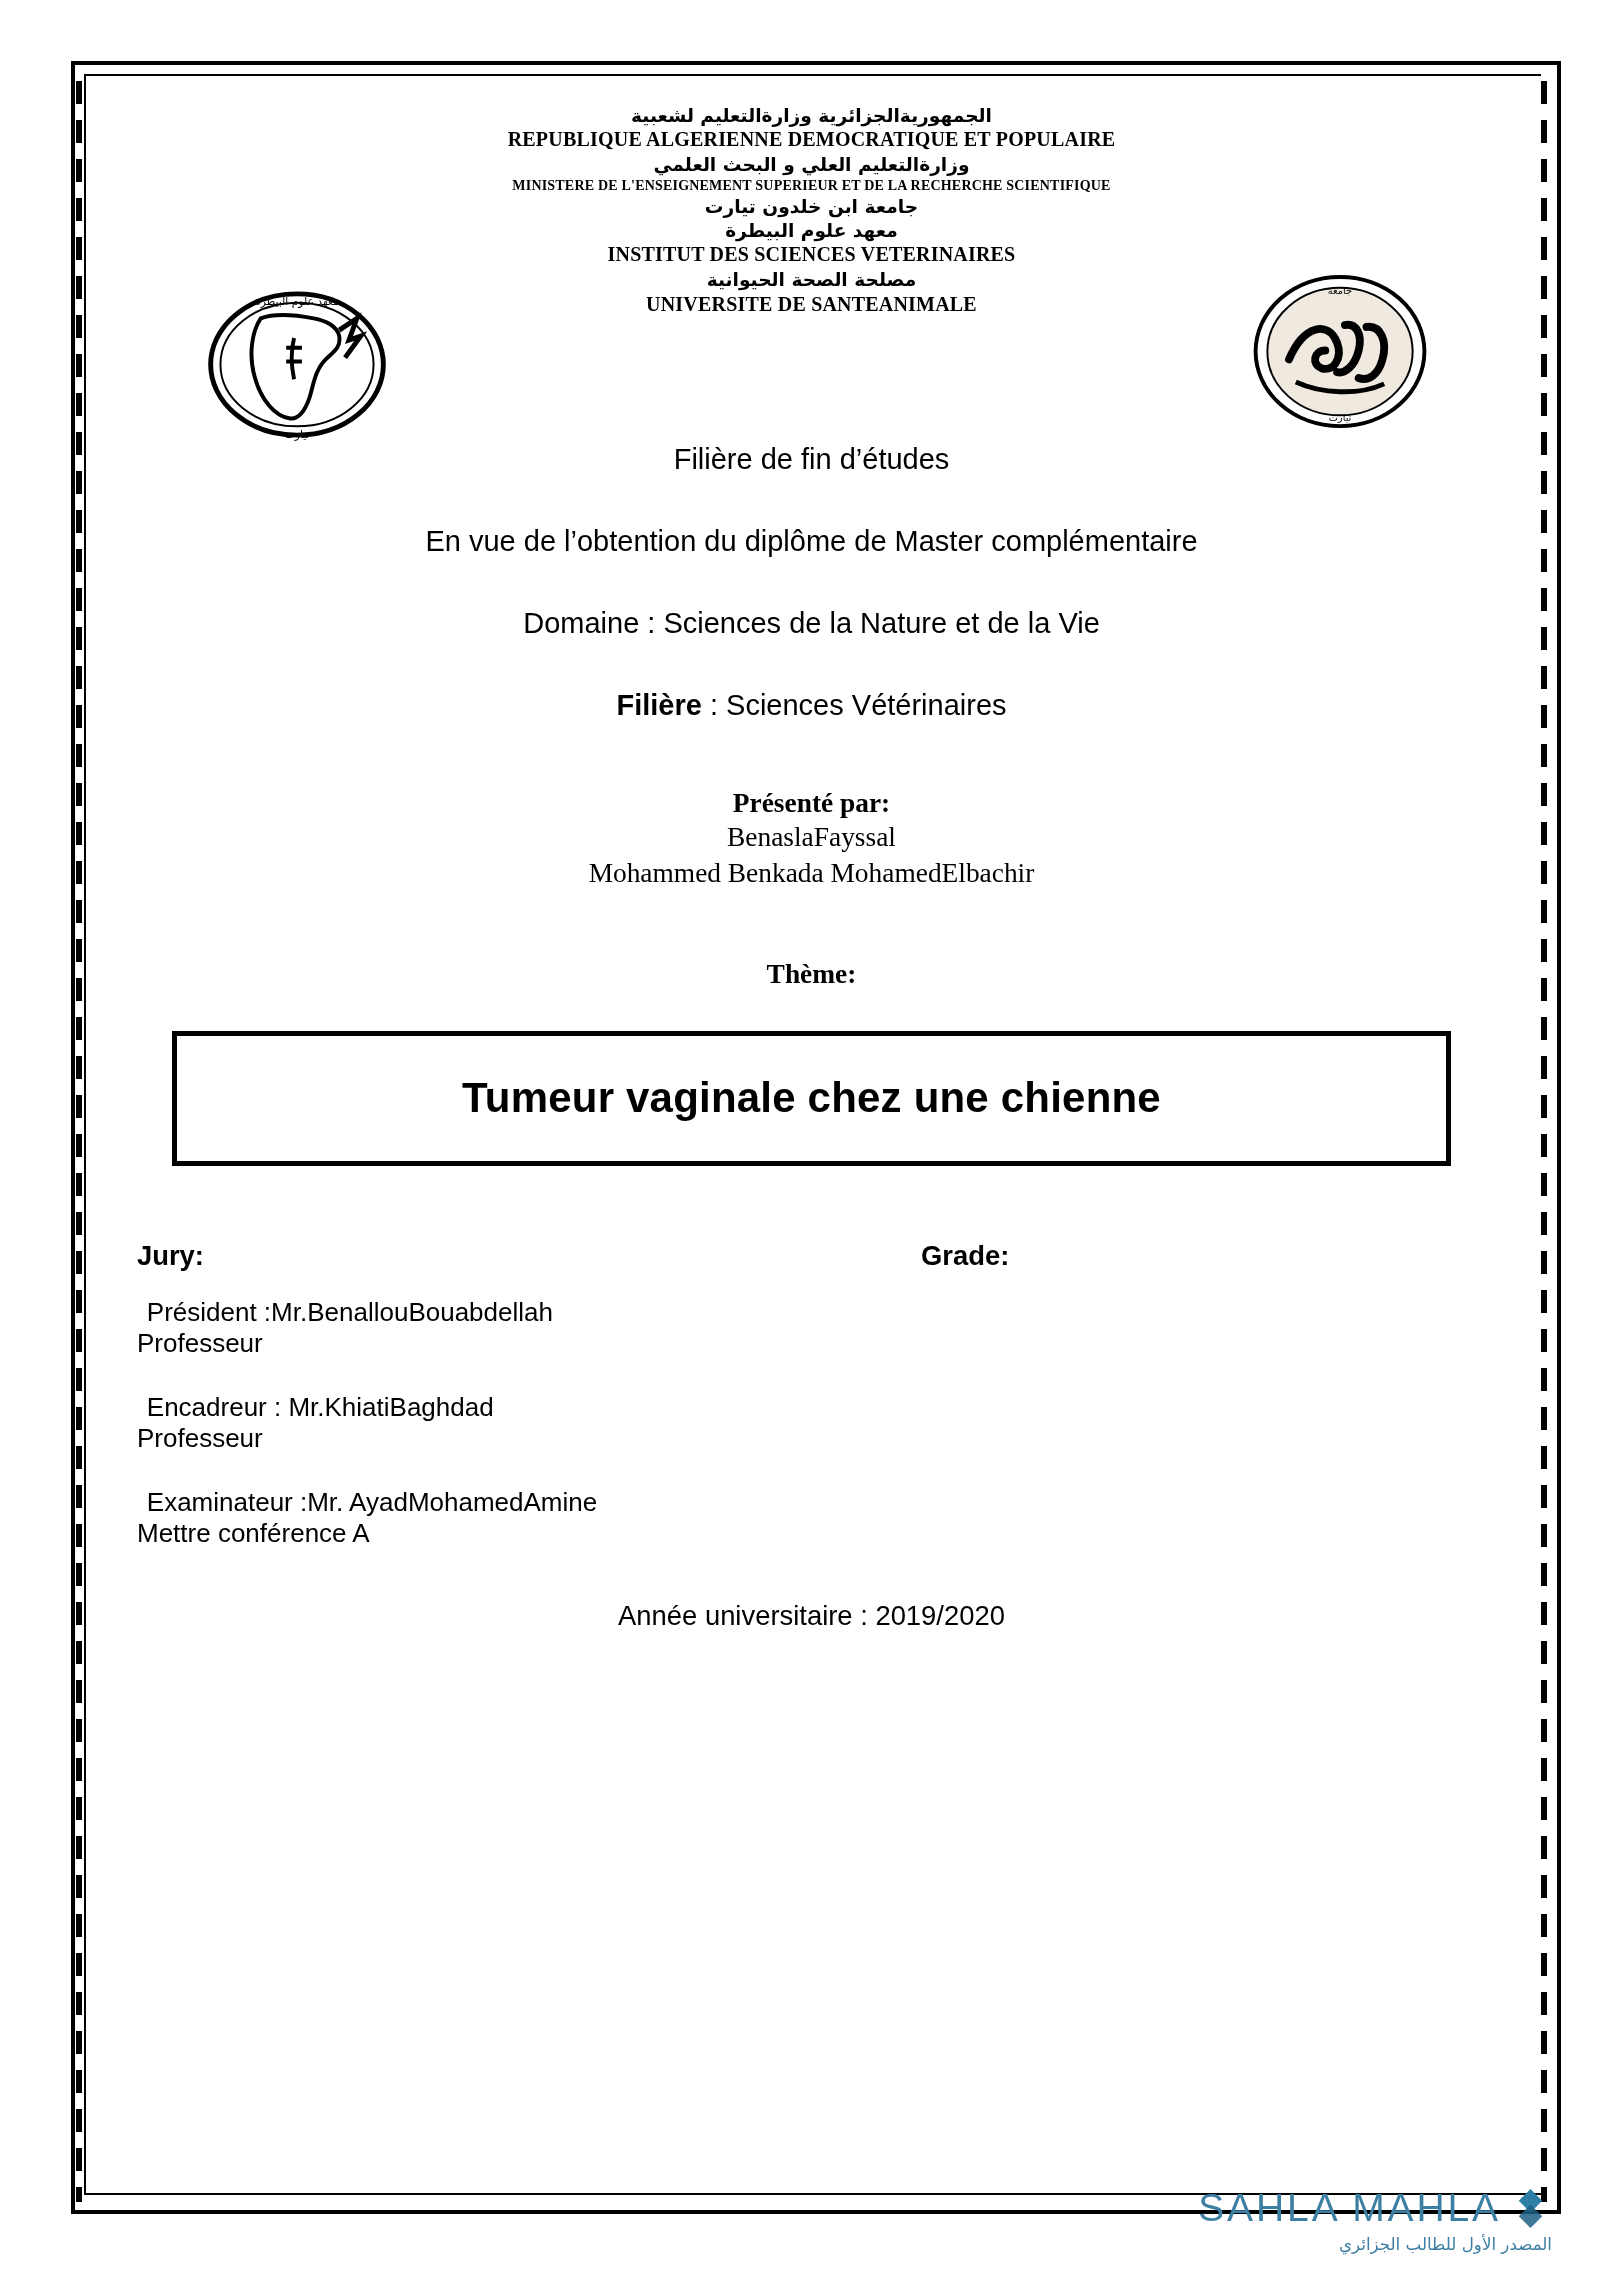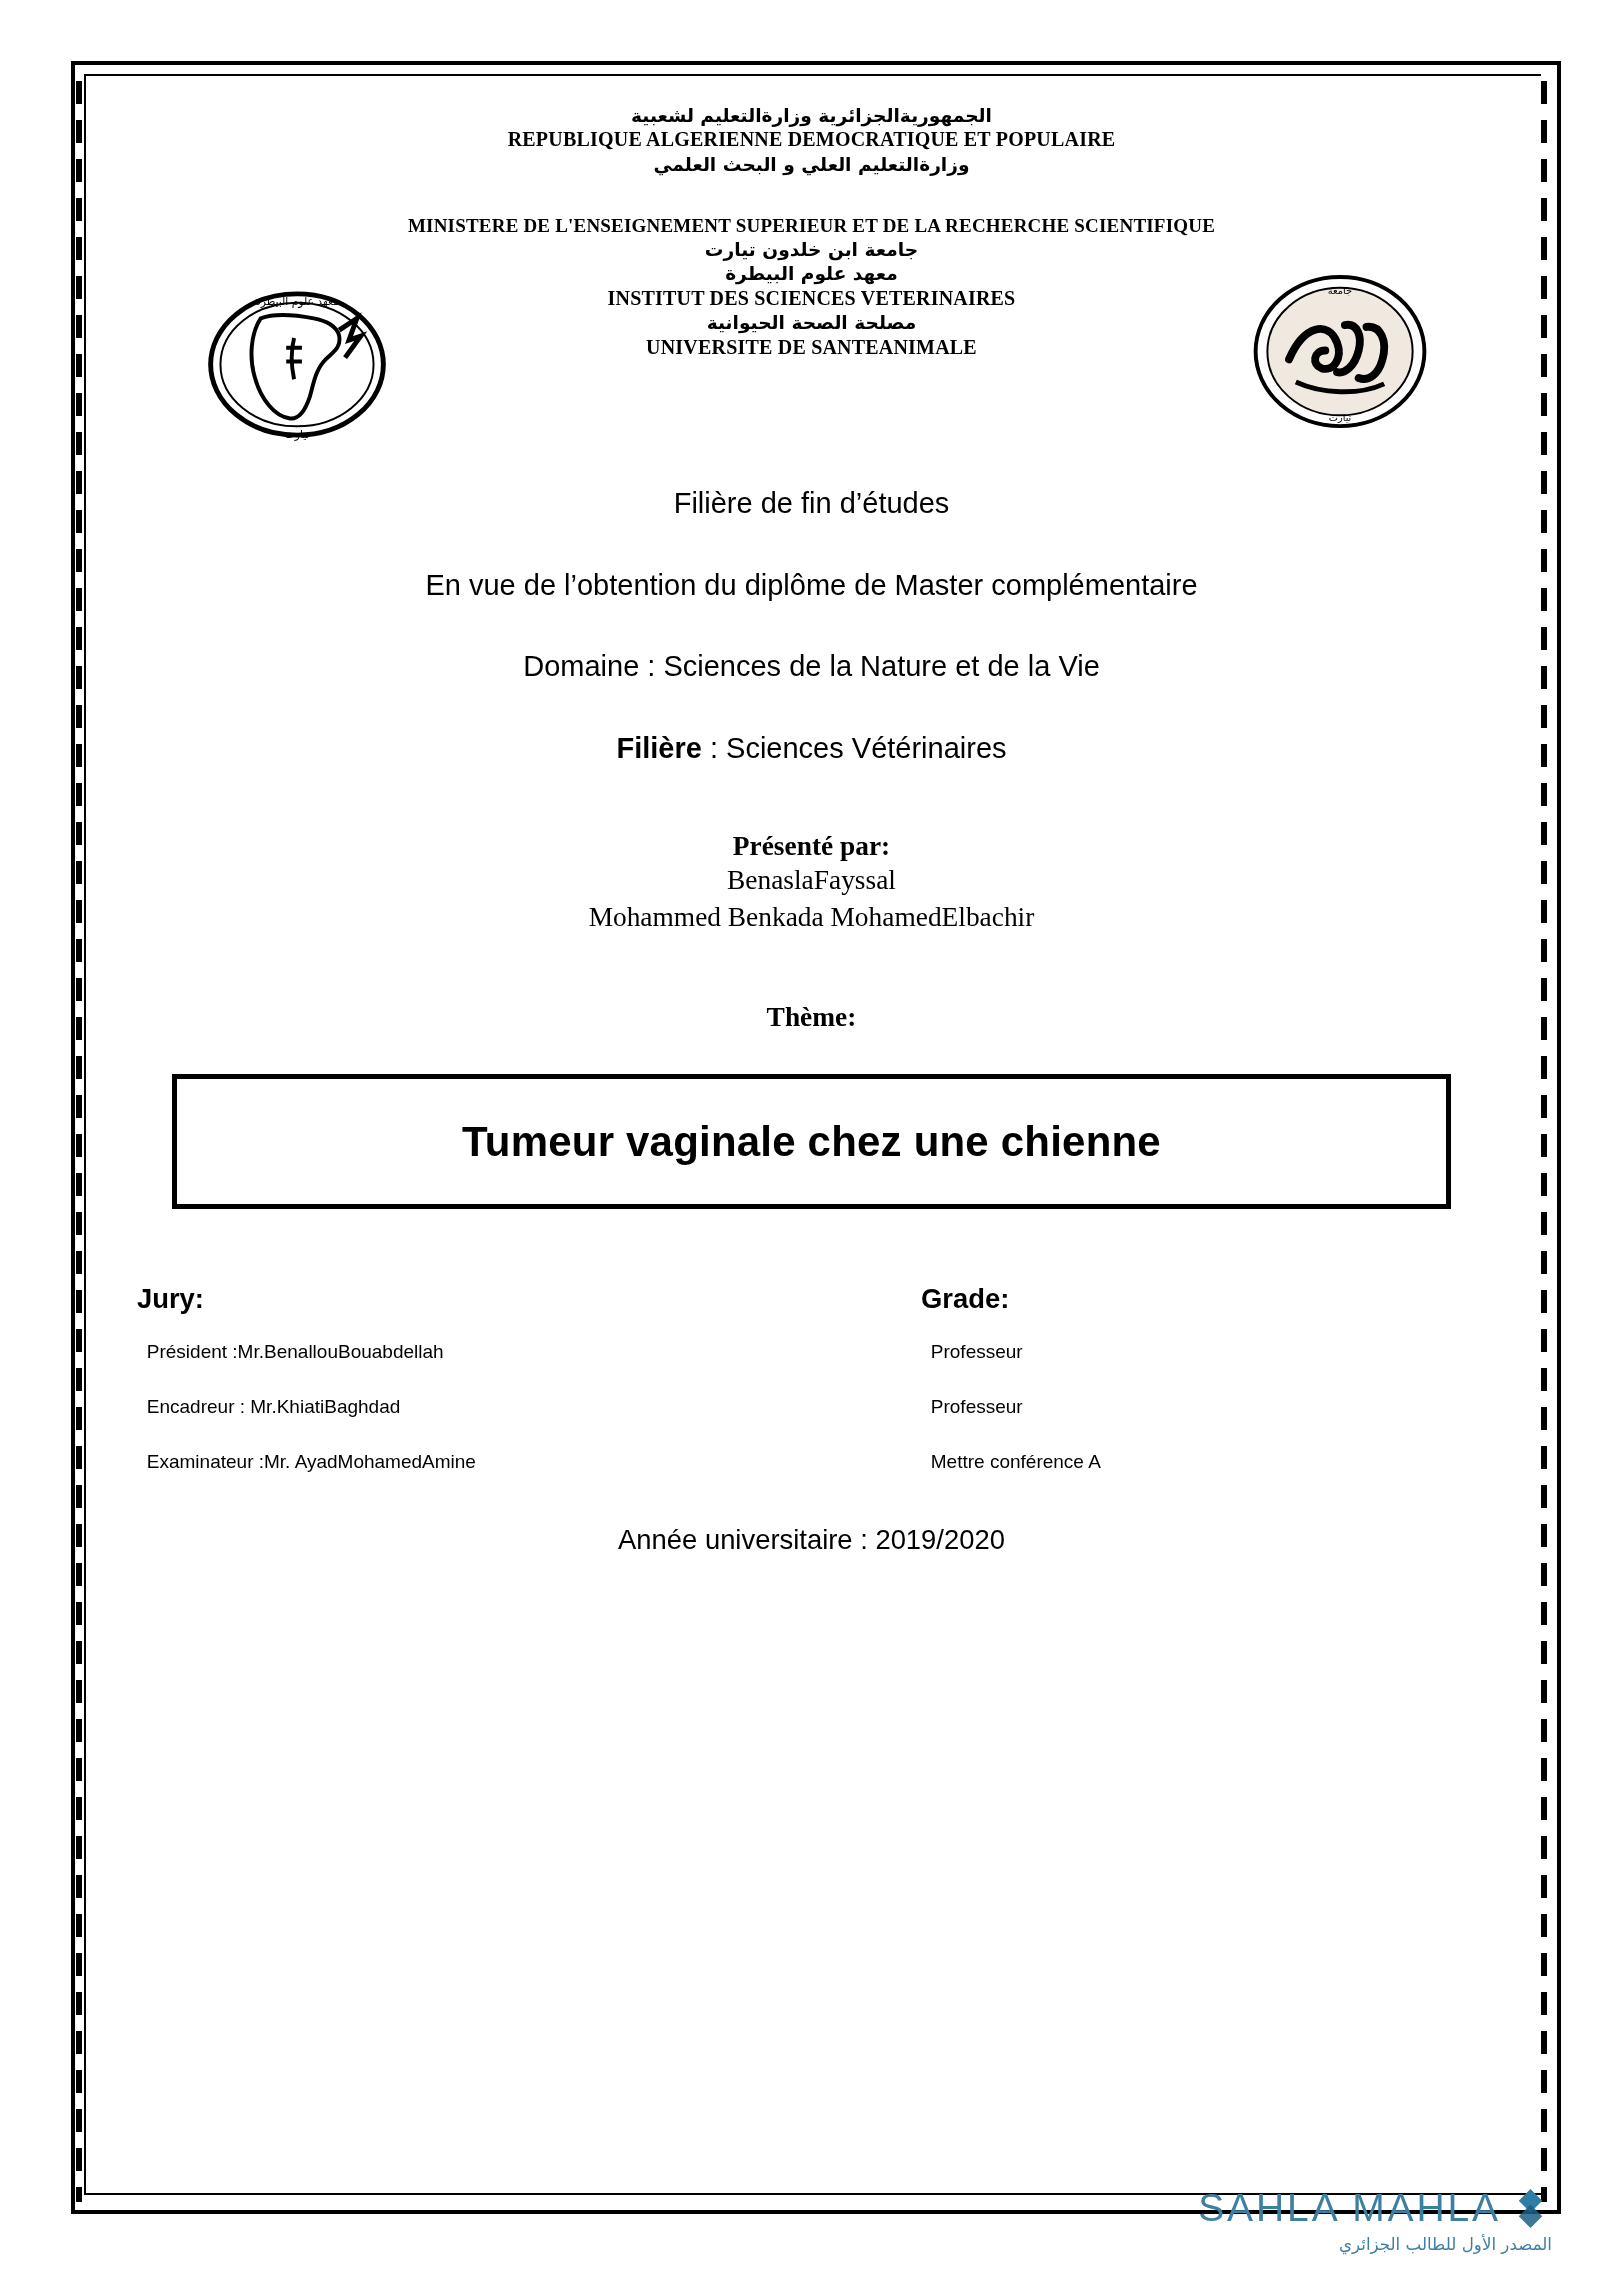--- a/index.html
+++ b/index.html
@@ -82,22 +82,21 @@
     font-size: 18.6px;
     direction: rtl;
   }
   .fr {
     font-family: "Liberation Serif", serif;
     font-weight: bold;
     font-size: 20px;
     letter-spacing: 0.2px;
   }
   .fr.small {
-    font-size: 19px;
-    margin-top: 37px;
+    font-size: 14px;
   }
 
   
   .logo {
     position: absolute;
     width: 211px;
     height: 172px;
   }
   .logo-left { left: 94px; top: 191px; }
   .logo-right { left: 1137px; top: 178px; }
@@ -157,22 +156,23 @@
   }
   .jury-head {
     display: flex;
     font-size: 27.4px;
     font-weight: bold;
     margin-bottom: 25.5px;
   }
   .jury-head .col-a { width: 784px; }
   .jury-row {
     display: flex;
-    font-size: 19px;
+    font-size: 26px;
     margin-bottom: 33px;
+    flex-direction: column;
   }
   .jury-row .col-a { width: 784px; padding-left: 9.8px; }
   .jury-row .col-b { }
 
   .annee {
     margin-top: 51px;
     text-align: center;
     font-size: 27.4px;
   }
 

